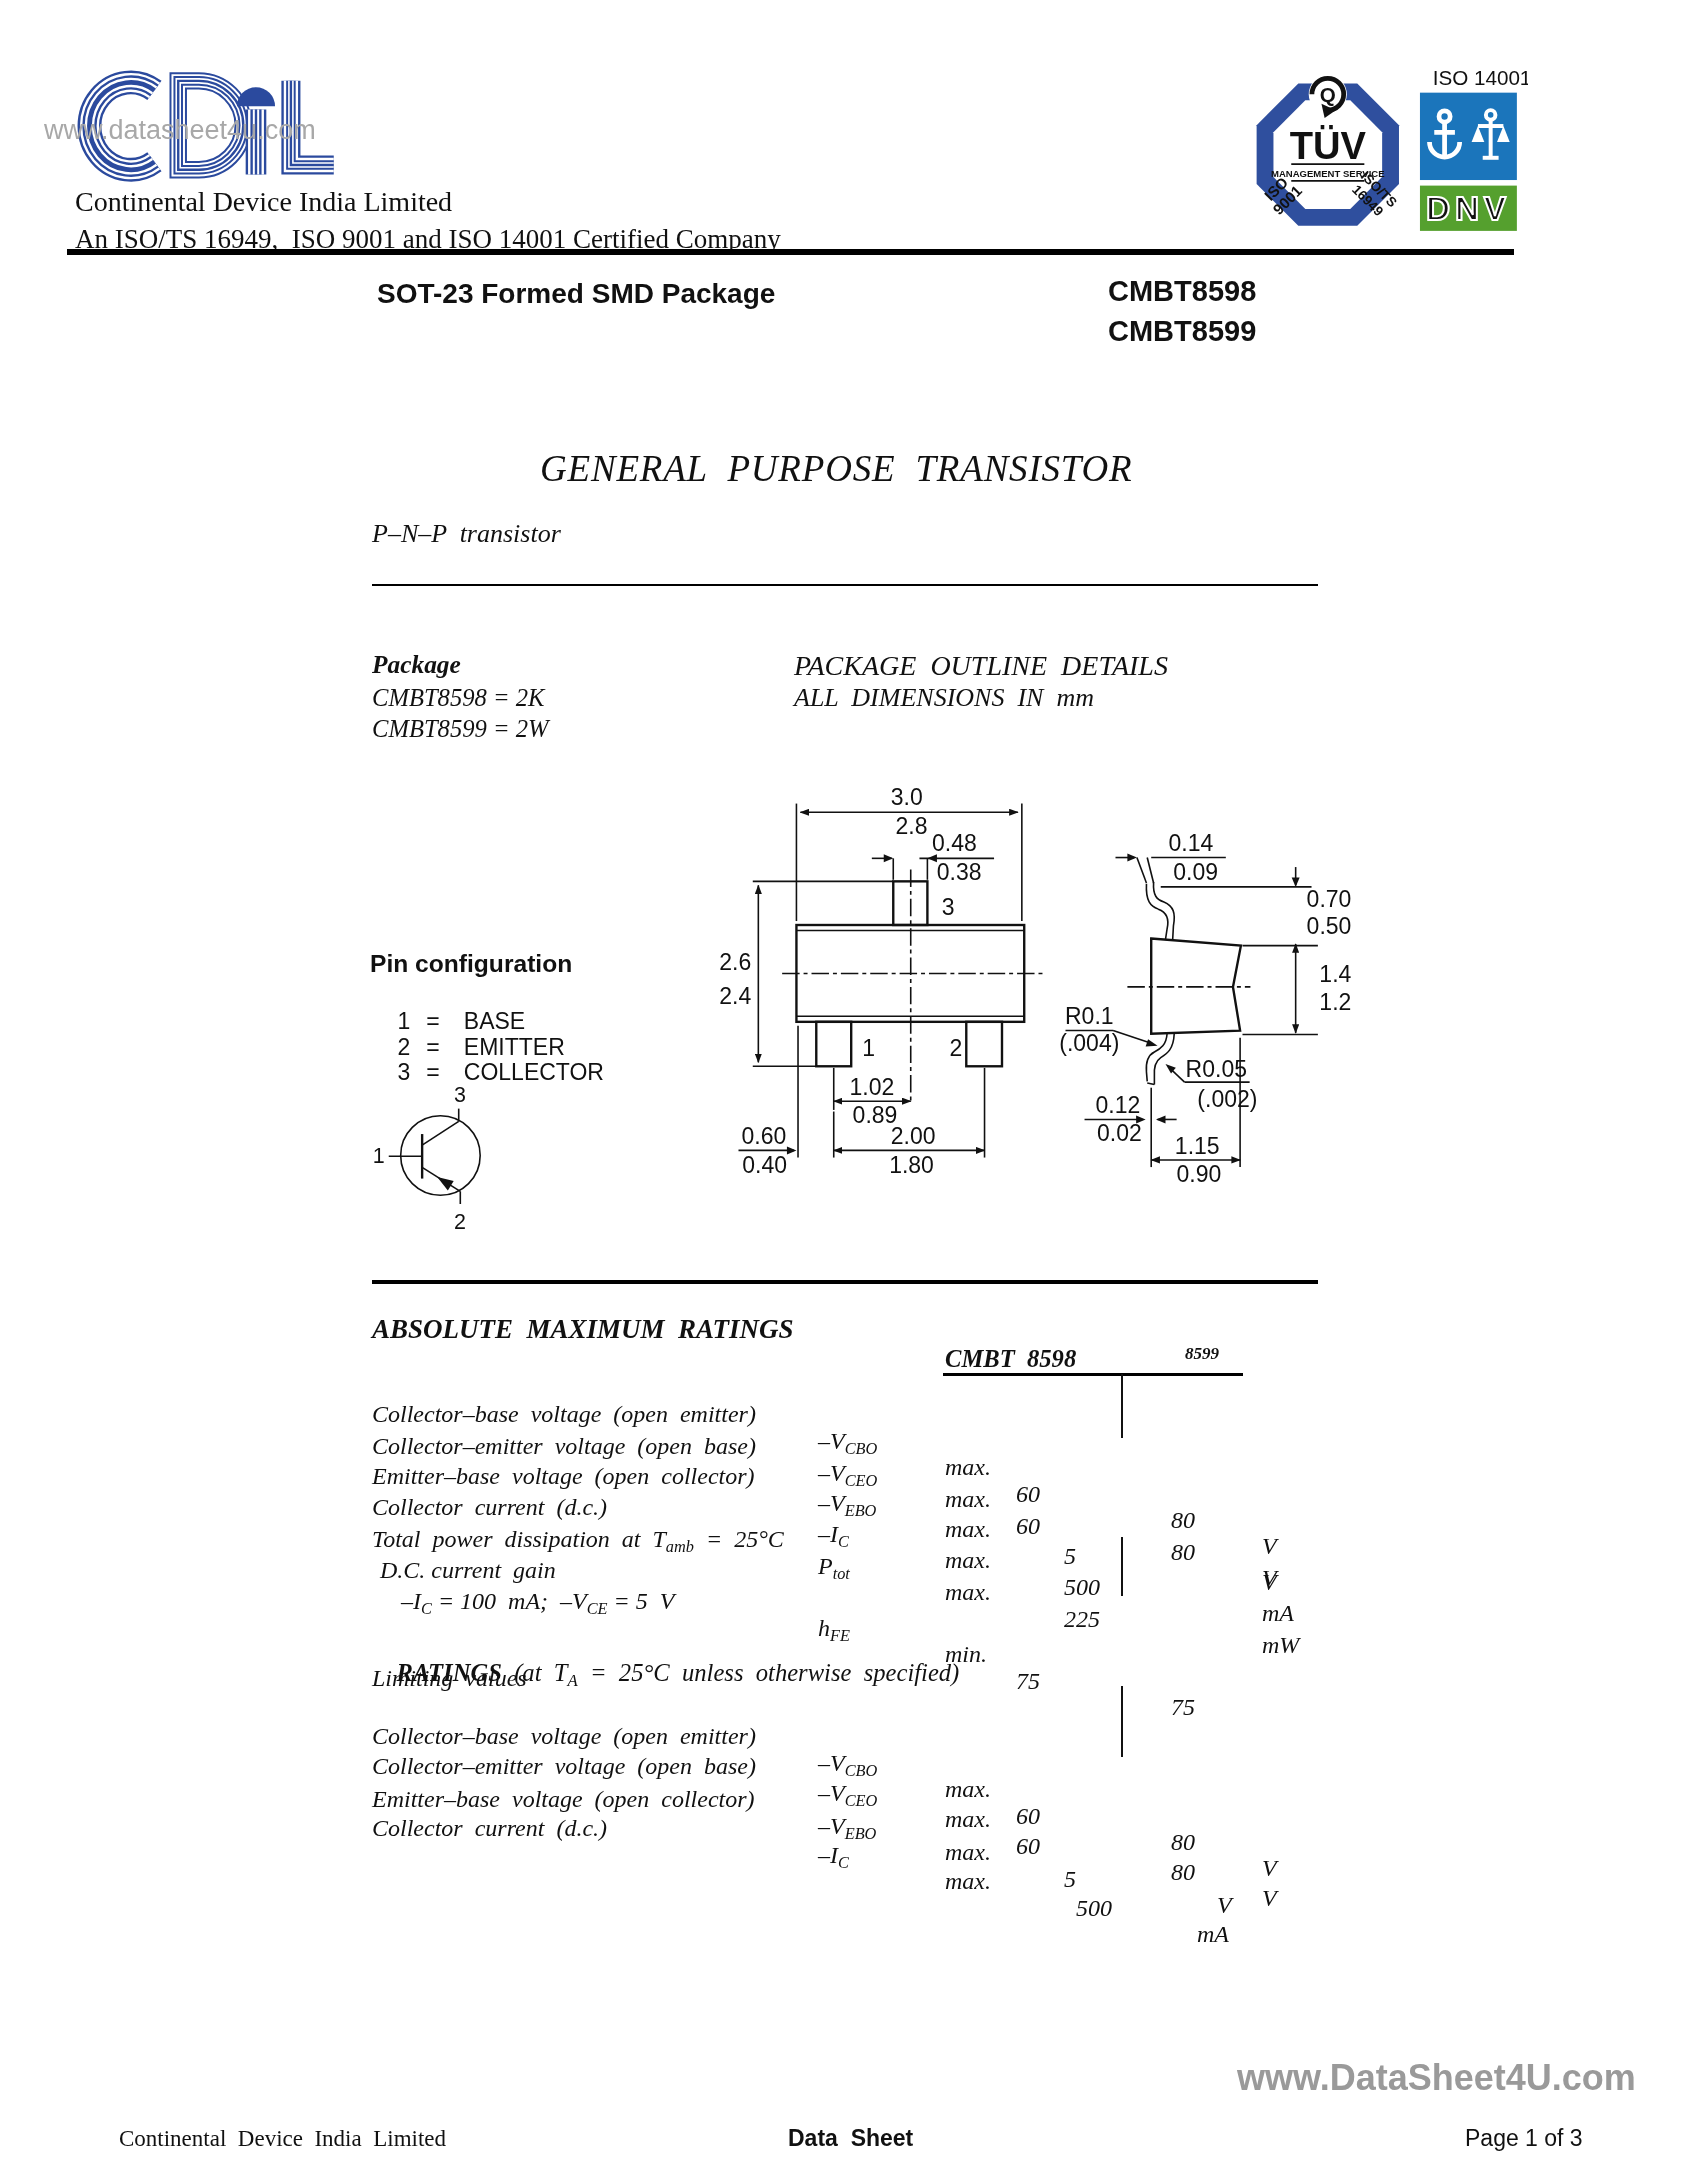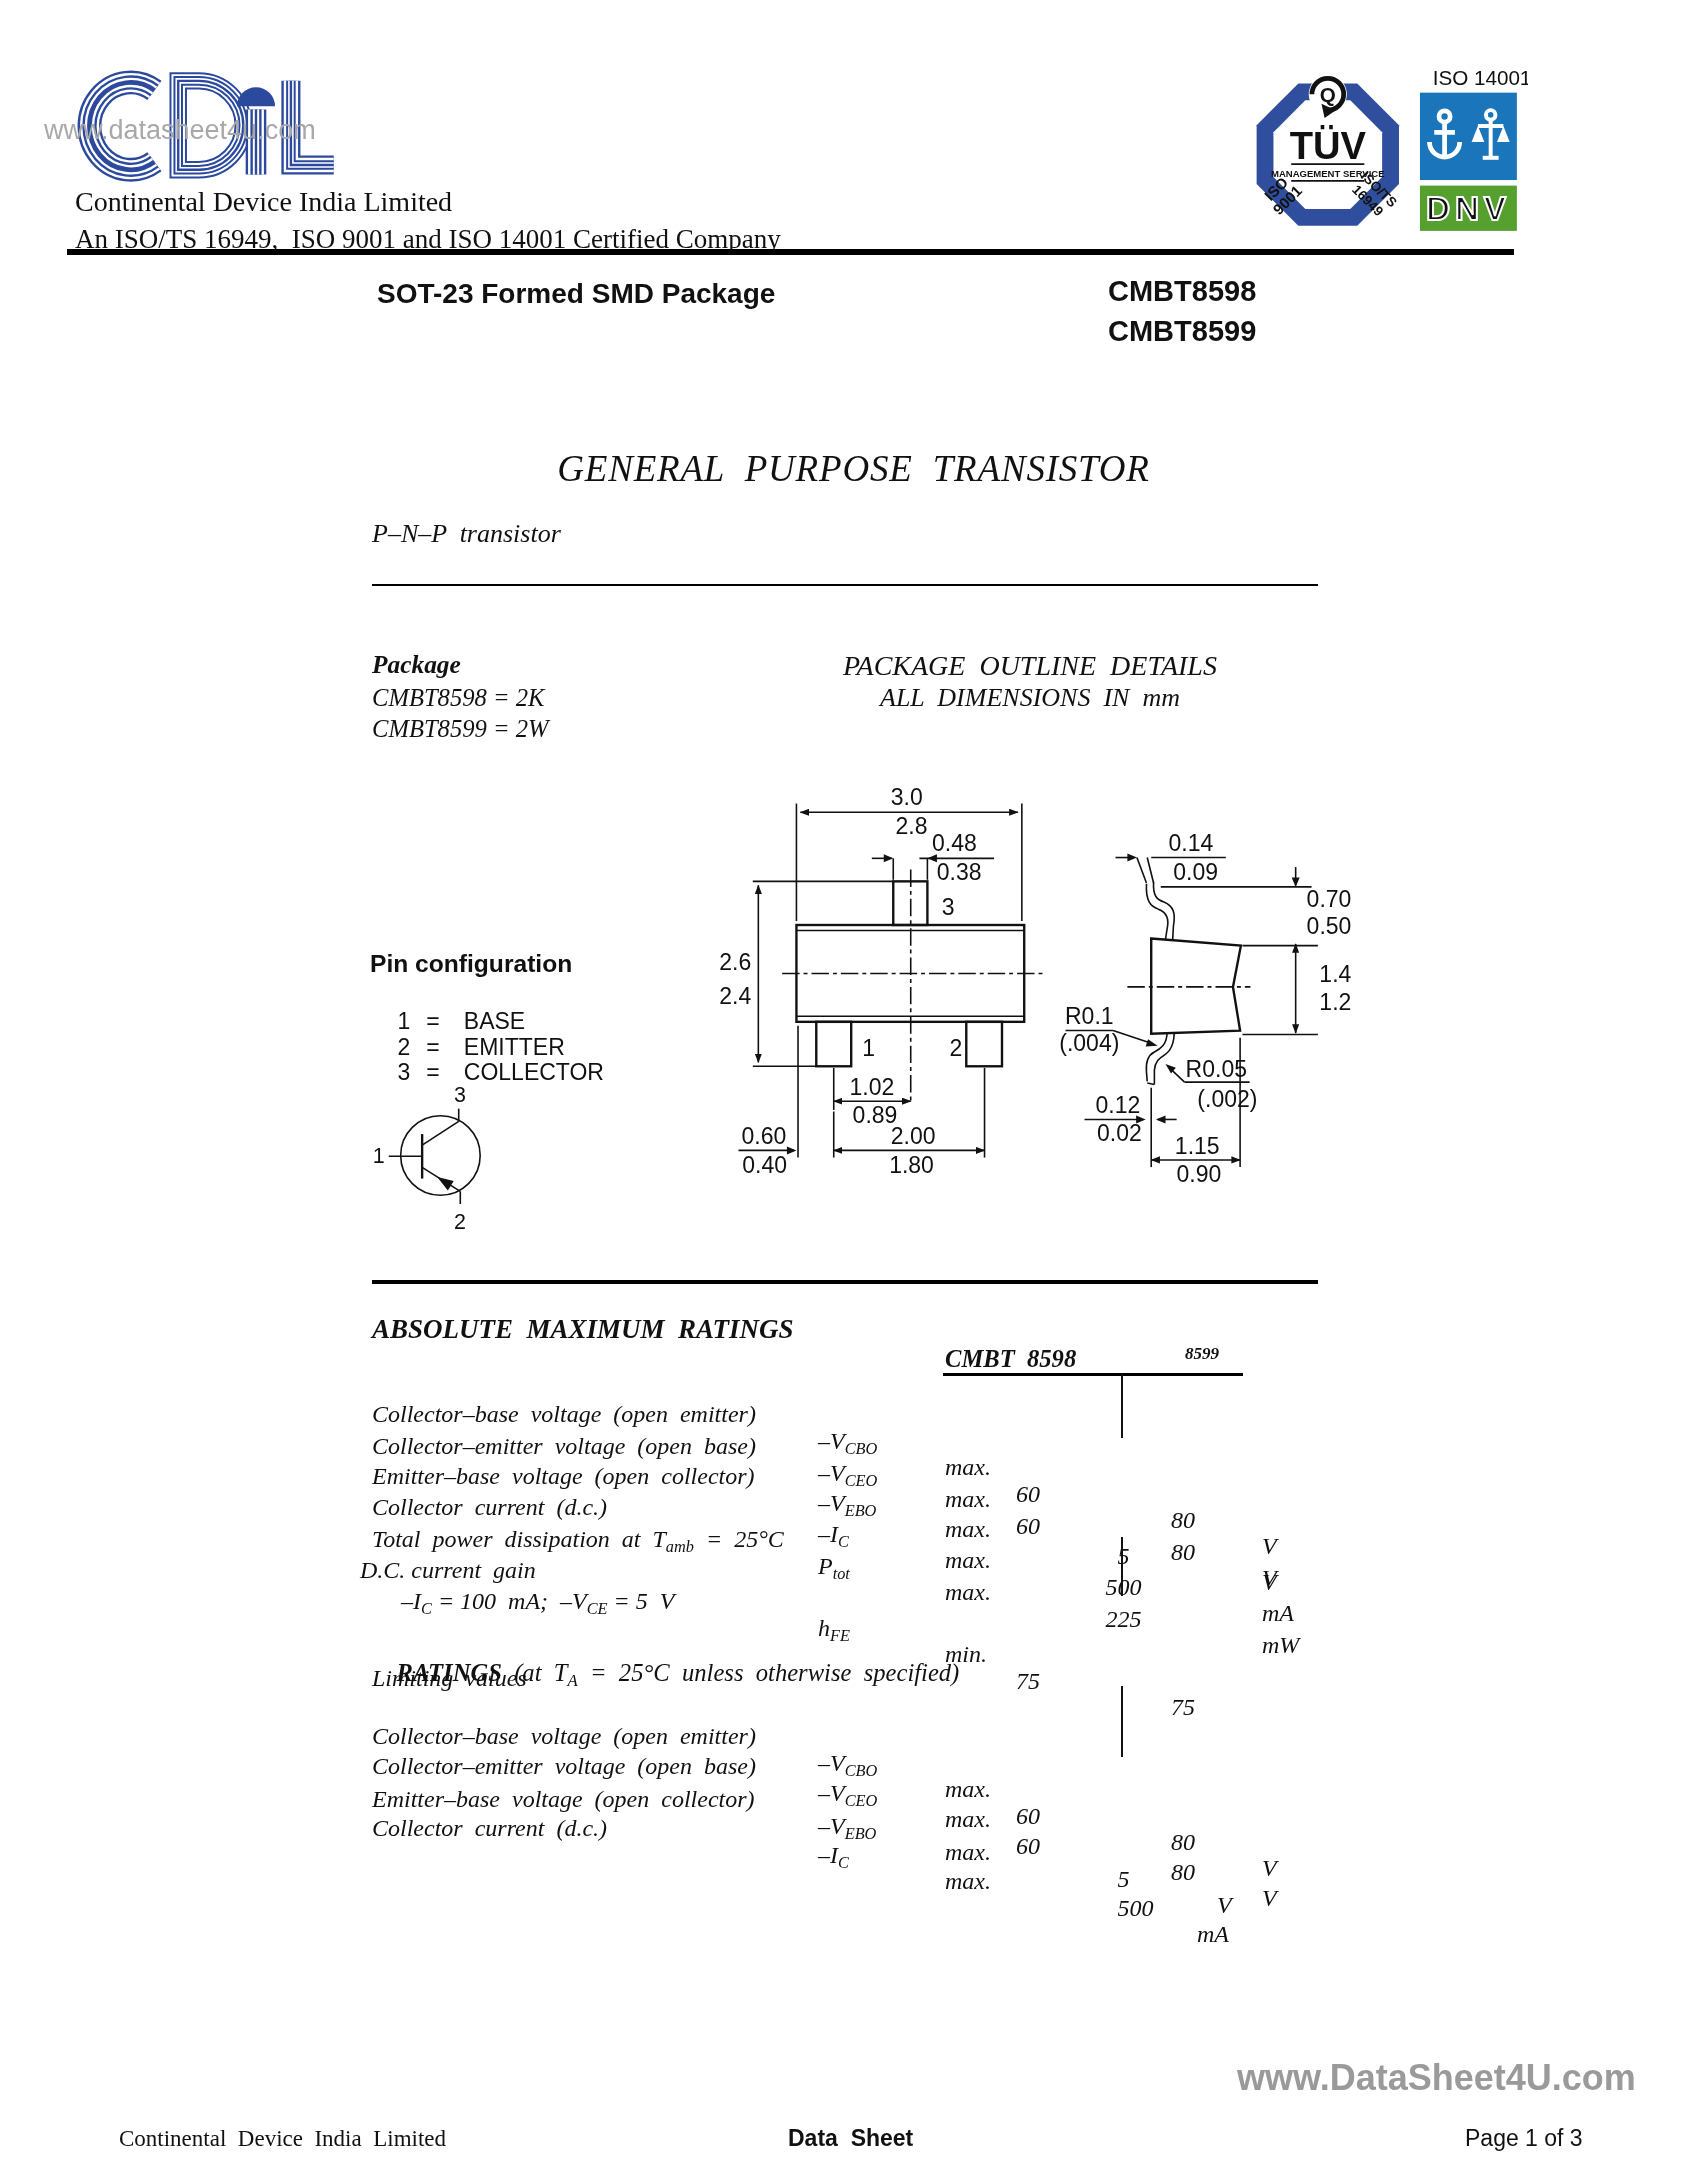--- a/index.html
+++ b/index.html
@@ -9,21 +9,21 @@
   .ser{font-family:"Liberation Serif",serif;font-style:italic;}
   .serB{font-family:"Liberation Serif",serif;font-style:italic;font-weight:bold;}
   .serR{font-family:"Liberation Serif",serif;font-style:normal;}
   .sans{font-family:"Liberation Sans",sans-serif;}
   .sansB{font-family:"Liberation Sans",sans-serif;font-weight:bold;}
   .gray{color:#a8a8a8;}
   sub{font-size:0.68em;vertical-align:-0.28em;letter-spacing:0;}
   .rule{position:absolute;background:#000;}
   .vline{position:absolute;background:#111;}
   .right{text-align:left;}
-  .center{text-align:center;}
+  .center{}
   svg text{font-family:"Liberation Sans",sans-serif;fill:#111;}
   svg .dln{stroke:#111;stroke-width:2;fill:none;}
   svg .oln{stroke:#111;stroke-width:3;fill:none;}
   svg .dd{stroke:#111;stroke-width:2;fill:none;stroke-dasharray:22 5 5 5;}
   svg .ah{fill:#111;stroke:none;}
 </style>
 </head>
 <body>
 
 <div class="page">
@@ -311,21 +311,21 @@
     <span class="t" style="left:1262px;">mA</span>
   </div>
   <div class="t ser" style="top:1500px;font-size:24px;left:0;width:1687px;height:32px;">
     <span class="t" style="left:372px;">Total  power  dissipation  at  T<sub>amb</sub>  =  25°C</span>
     <span class="t" style="left:818px;">P<sub>tot</sub></span>
     <span class="t" style="left:945px;">max.</span>
     <span class="t center" style="left:1064px;width:119px;">225</span>
     <span class="t" style="left:1262px;">mW</span>
   </div>
   <div class="t ser" style="top:1531px;font-size:24px;left:0;width:1687px;height:32px;">
-    <span class="t" style="left:360px;">D.C. current  gain</span>
+    <span class="t" style="left:380px;">D.C. current  gain</span>
   </div>
   <div class="t ser" style="top:1562px;font-size:24px;left:0;width:1687px;height:32px;">
     <span class="t" style="left:401px;">–I<sub>C</sub> = 100  mA;  –V<sub>CE</sub> = 5  V</span>
     <span class="t" style="left:818px;">h<sub>FE</sub></span>
     <span class="t" style="left:945px;">min.</span>
     <span class="t" style="left:1016px;">75</span>
     <span class="t right" style="left:1171px;width:71px;">75</span>
   </div>
 
   <div class="t" style="left:372px;top:1632px;font-size:24.6px;">

